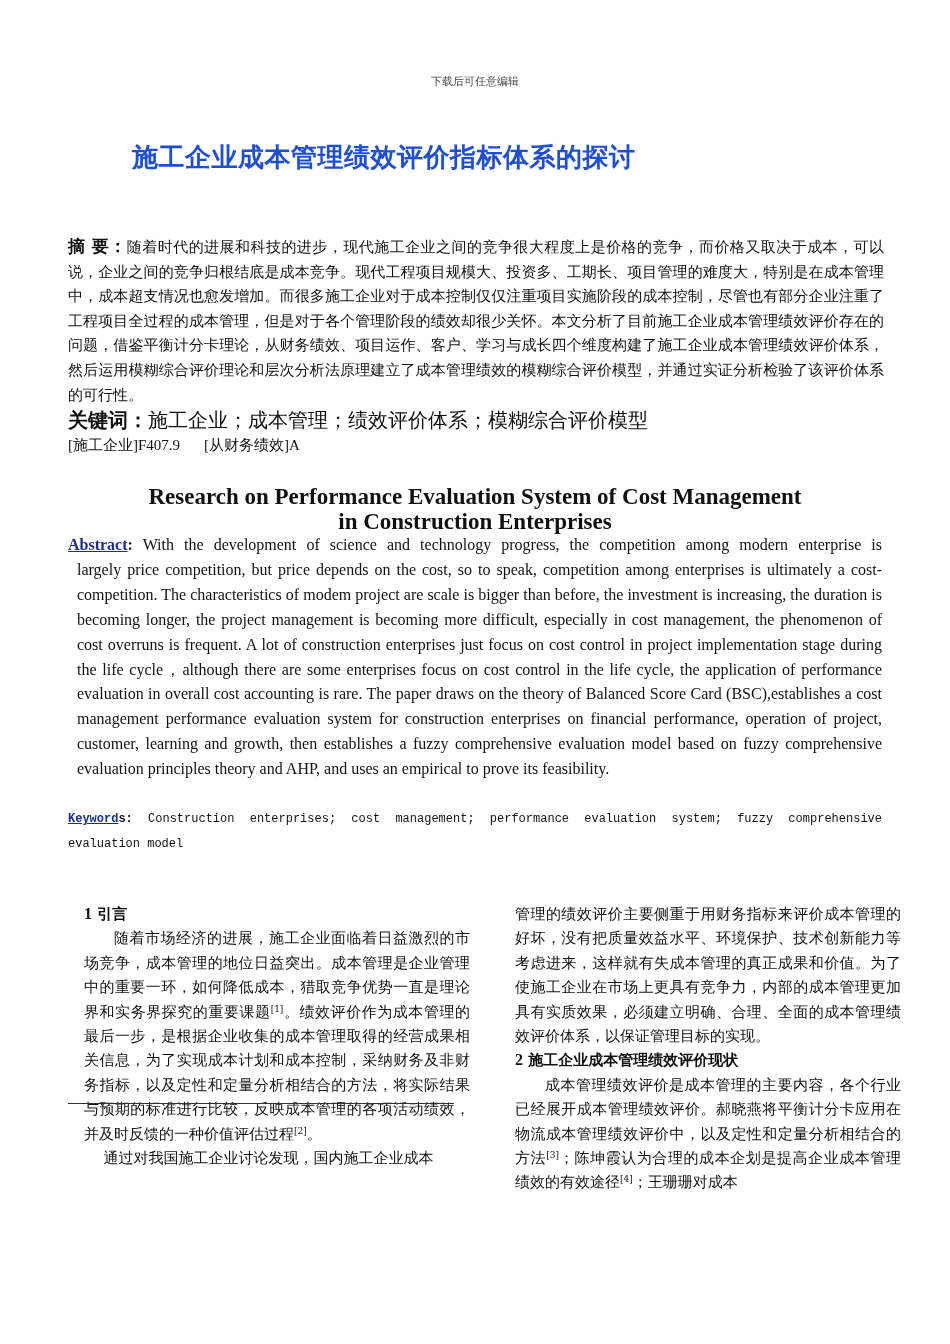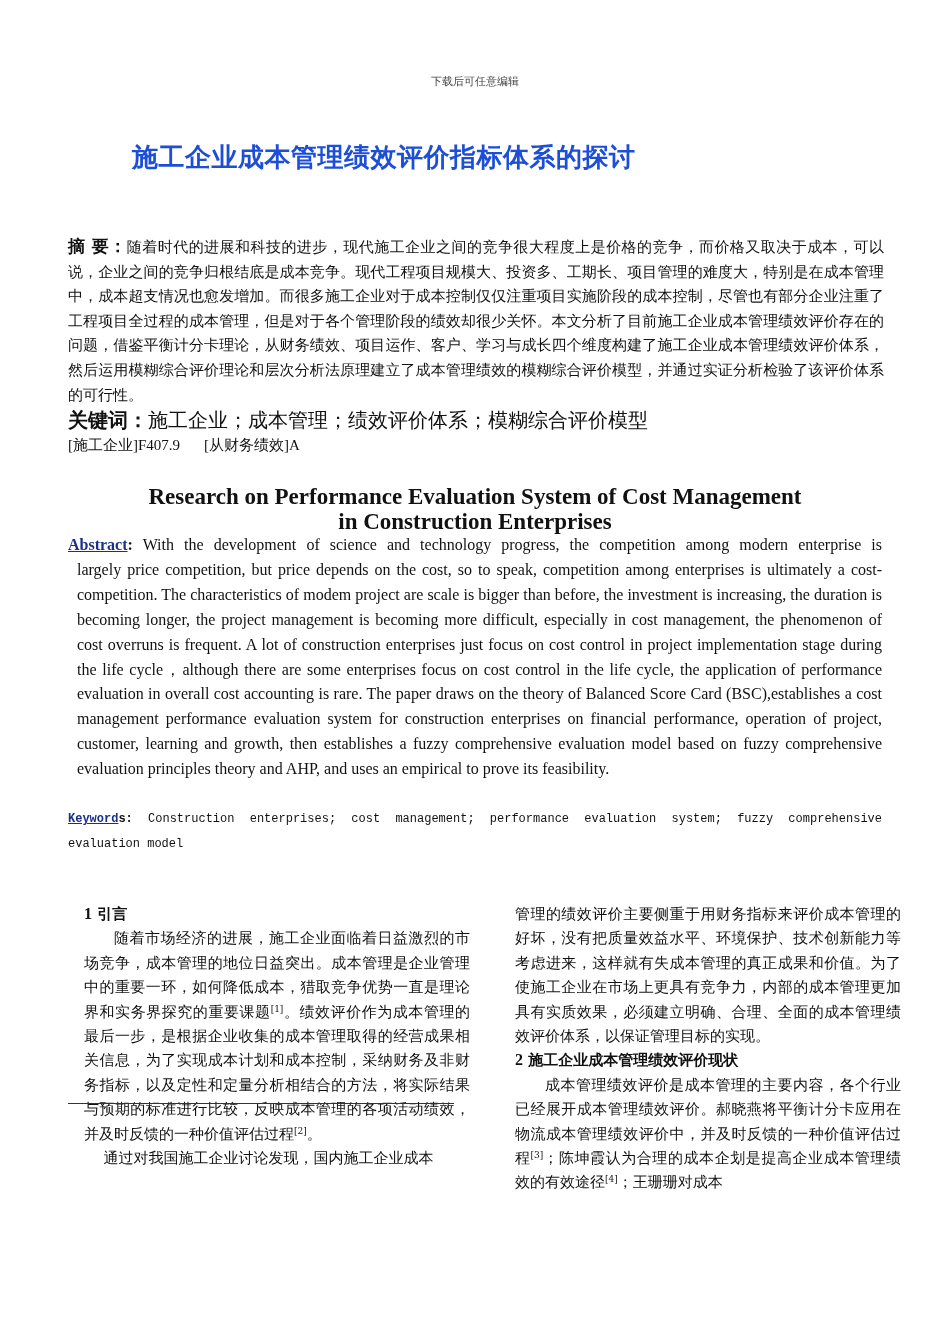--- a/index.html
+++ b/index.html
@@ -107,15 +107,15 @@
 </div>
 
 <div class="abs rule"></div>
 
 <div class="abs col col-right">
   <div>管理的绩效评价主要侧重于用财务指标来评价成本管理的好坏，没有把质量效益水平、环境保护、技术创新能力等考虑进来，这样就有失成本管理的真正成果和价值。为了使施工企业在市场上更具有竞争力，内部的成本管理更加具有实质效果，必须建立明确、合理、全面的成本管理绩效评价体系，以保证管理目标的实现。</div>
   <div class="sec-head">
     <span class="num">2</span><span> 施工企业成本管理绩效评价现状</span>
   </div>
   <div class="para">
-    <span>成本管理绩效评价是成本管理的主要内容，各个行业已经展开成本管理绩效评价。郝晓燕将平衡计分卡应用在物流成本管理绩效评价中，并及时反馈的一种价值评估过程</span><sup>[3]</sup><span>；陈坤霞认为合理的成本企划是提高企业成本管理绩效的有效途径</span><sup>[4]</sup><span>；王珊珊对成本</span>
+    <span>成本管理绩效评价是成本管理的主要内容，各个行业已经展开成本管理绩效评价。郝晓燕将平衡计分卡应用在物流成本管理绩效评价中，以及定性和定量分析相结合的方法</span><sup>[3]</sup><span>；陈坤霞认为合理的成本企划是提高企业成本管理绩效的有效途径</span><sup>[4]</sup><span>；王珊珊对成本</span>
   </div>
 </div>
 
 </body></html>

